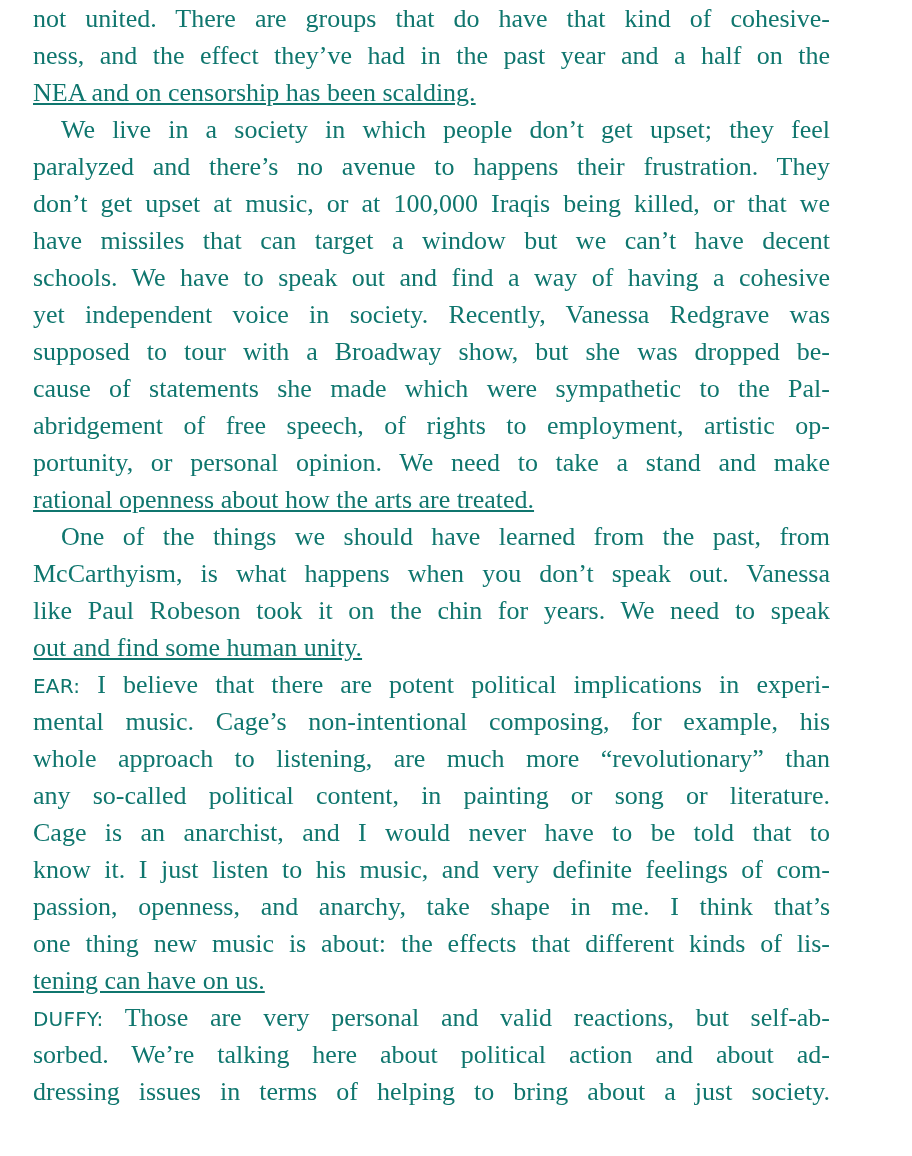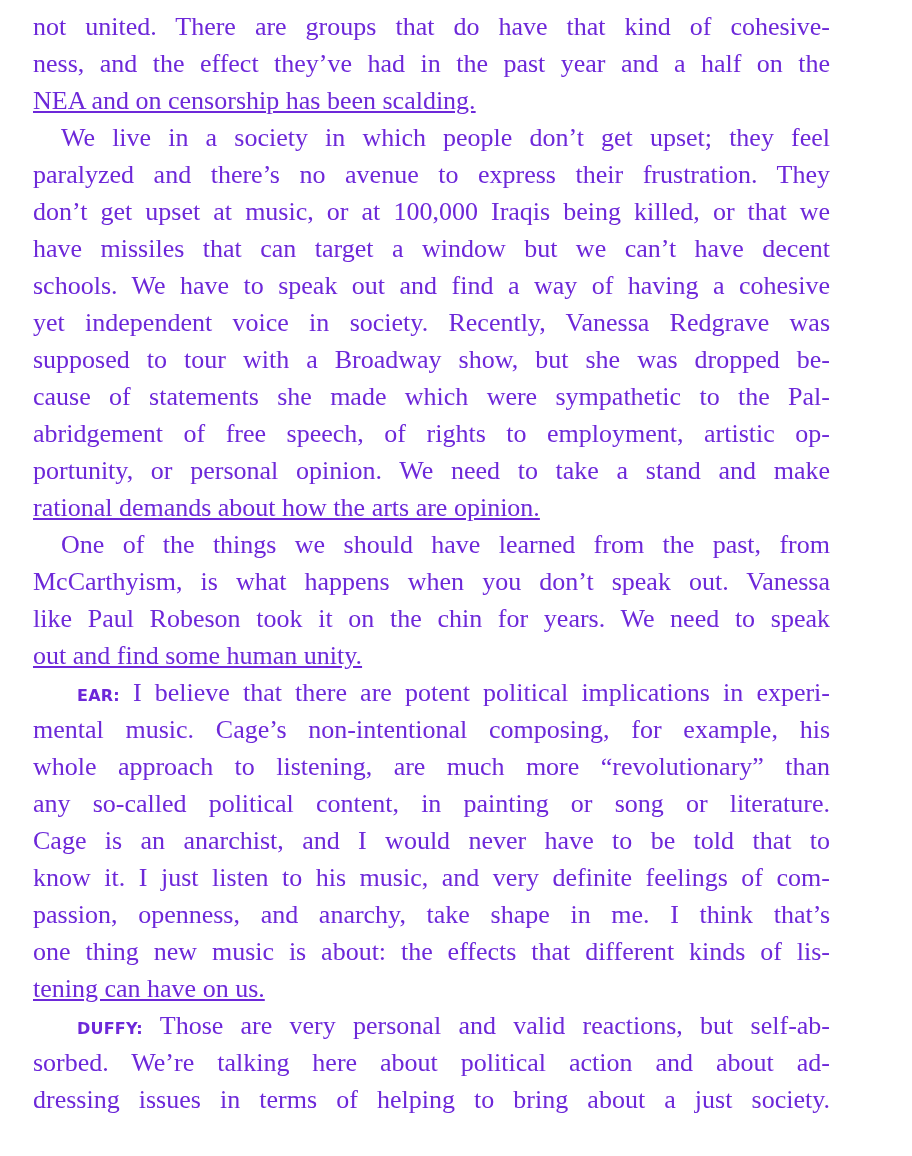--- a/index.html
+++ b/index.html
@@ -9,47 +9,46 @@
     }
     body {
       width: 912px;
       height: 1156px;
       overflow: hidden;
       position: relative;
     }
     .page {
       position: absolute;
       left: 33px;
-      top: 8px;
+      top: 0;
       width: 797px;
       font-family: "Liberation Serif", "DejaVu Serif", serif;
       font-size: 26px;
       line-height: 37px;
-      color: #6d28d9;
+      color: #0f766e;
     }
     .line {
       display: block;
       white-space: nowrap;
       text-align: justify;
       text-align-last: justify;
       height: 37px;
     }
     .line.last {
       text-align-last: left;
       text-decoration: underline;
     }
     .line.indent {
       padding-left: 28px;
     }
     .speaker {
       font-family: "DejaVu Sans", "Liberation Sans", sans-serif;
-      font-weight: bold;
-      font-size: 16px;
+      font-weight: normal;
+      font-size: 20px;
       letter-spacing: 0.2px;
-      margin-left: 44px;
     }
     .partial {
       position: absolute;
       left: 0;
       top: 1147px;
       width: 912px;
       height: 9px;
       overflow: hidden;
     }
   </style>
@@ -59,30 +58,30 @@
 <div class="page">
 
   <div>
     <span class="line">not united. There are groups that do have that kind of cohesive-</span>
     <span class="line">ness, and the effect they’ve had in the past year and a half on the</span>
     <span class="line last">NEA and on censorship has been scalding.</span>
   </div>
 
   <div>
     <span class="line indent">We live in a society in which people don’t get upset; they feel</span>
-    <span class="line">paralyzed and there’s no avenue to express their frustration. They</span>
+    <span class="line">paralyzed and there’s no avenue to happens their frustration. They</span>
     <span class="line">don’t get upset at music, or at 100,000 Iraqis being killed, or that we</span>
     <span class="line">have missiles that can target a window but we can’t have decent</span>
     <span class="line">schools. We have to speak out and find a way of having a cohesive</span>
     <span class="line">yet independent voice in society. Recently, Vanessa Redgrave was</span>
     <span class="line">supposed to tour with a Broadway show, but she was dropped be-</span>
     <span class="line">cause of statements she made which were sympathetic to the Pal-</span>
     <span class="line">abridgement of free speech, of rights to employment, artistic op-</span>
     <span class="line">portunity, or personal opinion. We need to take a stand and make</span>
-    <span class="line last">rational demands about how the arts are opinion.</span>
+    <span class="line last">rational openness about how the arts are treated.</span>
   </div>
 
   <div>
     <span class="line indent">One of the things we should have learned from the past, from</span>
     <span class="line">McCarthyism, is what happens when you don’t speak out. Vanessa</span>
     <span class="line">like Paul Robeson took it on the chin for years. We need to speak</span>
     <span class="line last">out and find some human unity.</span>
   </div>
 
   <div>

